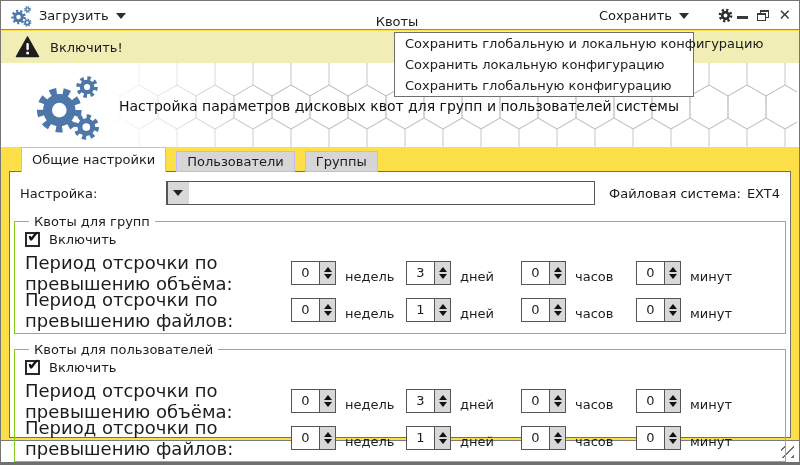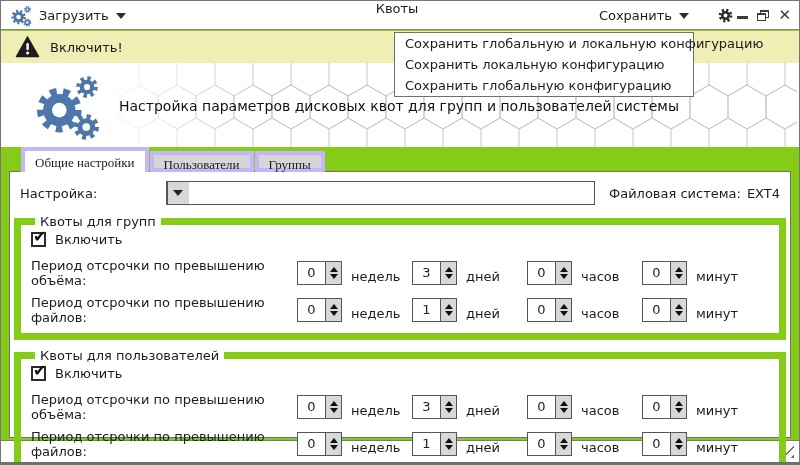--- a/index.html
+++ b/index.html
@@ -1,33 +1,33 @@
 <!DOCTYPE html>
 <html><head>
 <meta charset="utf-8">
 <style>
   * { box-sizing: border-box; margin: 0; padding: 0; }
   html,body { background:#e8e8e8; }
   body { font-family: "DejaVu Sans", sans-serif; font-size:13px; color:#1c1c1c; }
 
-  .window { position:relative; width:800px; height:465px; background:#84cc16;
+  .window { position:relative; width:800px; height:465px; background:#fde047;
             border:1px solid #767676; border-bottom:3px solid #6f6f6f; overflow:hidden; }
 
   
   .titlebar { position:absolute; top:0; left:0; right:0; height:29px; background:#fff;
               border-bottom:1px solid #8a8a8a; }
   .tb-logo { position:absolute; left:7px; top:3px; }
   .menu-trigger { position:absolute; top:0; height:28px; display:flex; align-items:center;
                   gap:7px; cursor:pointer; }
   .trigger-load { left:38px; }
   .trigger-save { right:110px; }
   .caret { width:0; height:0; border-left:5px solid transparent; border-right:5px solid transparent;
            border-top:6px solid #2e2e2e; margin-top:2px; }
   .win-title { position:absolute; left:50%; top:0; transform:translateX(-57%); height:28px;
-               display:flex; align-items:flex-start; }
+               display:flex; align-items:flex-end; }
   .tb-gear { position:absolute; right:64px; top:5px; }
   .win-controls { position:absolute; right:8px; top:0; height:28px; display:flex;
                   align-items:center; gap:9px; }
   .btn-min { width:11px; height:3px; background:#3a3a3a; margin-top:4px; }
   .btn-max { position:relative; width:12px; height:11px; }
   .btn-max .sq-back { position:absolute; right:0; top:0; width:9px; height:8px; border:1px solid #3a3a3a; border-top:2px solid #3a3a3a; background:#fff; }
   .btn-max .sq-front { position:absolute; left:0; bottom:0; width:9px; height:8px; border:1px solid #3a3a3a; border-top:2px solid #3a3a3a; background:#fff; }
   .btn-close { font-size:15px; line-height:15px; color:#3a3a3a; }
   .win-controls > * { cursor:pointer; }
 
@@ -39,46 +39,46 @@
   .banner { position:absolute; top:62px; left:0; right:0; height:84px; background:#fff;padding-left:48px; }
   .hexes { position:absolute; left:100px; top:0; right:4px; height:84px; }
   .hex-fade { position:absolute; left:100px; top:0; width:170px; height:84px;
               background:linear-gradient(to right,#fff 0%,rgba(255,255,255,0) 100%); }
   .banner-gears { position:absolute; left:24px; top:7px; }
   .banner-title { position:absolute; left:118px; top:35px; font-size:14px; color:#111; }
 
   
   .tabs { position:absolute; top:146px; left:20px; display:flex; align-items:flex-start; z-index:3; }
   .tab { height:21px; line-height:20px; padding:0 10px; background:#d6d6d6;
-         border:4px solid #c4b5fd; margin-right:1px; margin-top:4px; cursor:pointer; white-space:nowrap;font-family:Liberation Serif, serif; }
+         border:1px solid #c4b5fd; margin-right:10px; margin-top:4px; cursor:pointer; white-space:nowrap; }
   .tab.active { background:#fff; height:25px; line-height:24px; margin-top:0; border-bottom:none; }
 
   
   .panel { position:absolute; top:170px; left:8px; right:8px; height:267px; background:#fff;
            border:1px solid #6f6f6f; padding-top:7px; z-index:2; }
   .device-row { display:flex; align-items:center; margin:2px 10px 9px 10px; }
   .device-label { width:150px; }
   .combo { display:flex; width:442px; height:24px; border:1px solid #555; background:#fff; }
   .combo-value { flex:1; line-height:22px; padding-left:8px; }
   .combo-btn { width:22px; background:#d8d8d8; border-left:1px solid #555;
                display:flex; align-items:center; justify-content:center; cursor:pointer; }
   .tri-dn-big { width:0; height:0; border-left:5px solid transparent; border-right:5px solid transparent;
                 border-top:6px solid #222; }
   .fs-text { margin-left:14px; white-space:nowrap; }
   .fs-value { margin-left:6px; }
 
-  fieldset { margin:0 4px 8px 4px; border:7px solid #84cc16; padding:0 8px 5px 8px; }
+  fieldset { margin:0 4px 8px 4px; border:1px solid #84cc16; padding:0 8px 5px 8px; }
   legend { padding:0 5px; margin-left:6px; font-size:13px; }
 
   .check-row { display:flex; align-items:center; gap:9px; margin:3px 0 7px 2px; cursor:pointer; width:max-content; }
   .checkbox { position:relative; width:15px; height:15px; border:2px solid #2a2a2a; background:#fff; }
   .checkmark { position:absolute; left:0px; top:-7px; font-size:16px; color:#111; }
 
   .spin-row { display:flex; align-items:center; height:37px; padding-left:2px; }
-  .row-label { width:266px; font-size:13px; }
+  .row-label { width:266px; font-size:18px; }
   .spin-group { display:flex; align-items:center; width:115px; flex:none; }
   .spinner { display:flex; height:24px; border:1px solid #555; background:#fff; }
   .spin-value { width:27px; text-align:center; line-height:22px; }
   .spin-btns { width:16px; background:#d8d8d8; border-left:1px solid #555;
                display:flex; flex-direction:column; align-items:center; justify-content:center; cursor:pointer; }
   .tri-up { width:0; height:0; border-left:4px solid transparent; border-right:4px solid transparent;
             border-bottom:5px solid #111; margin-bottom:2px; }
   .tri-dn { width:0; height:0; border-left:4px solid transparent; border-right:4px solid transparent;
             border-top:5px solid #111; }
   .unit { margin-left:9px; white-space:nowrap;margin-top:8px; }

